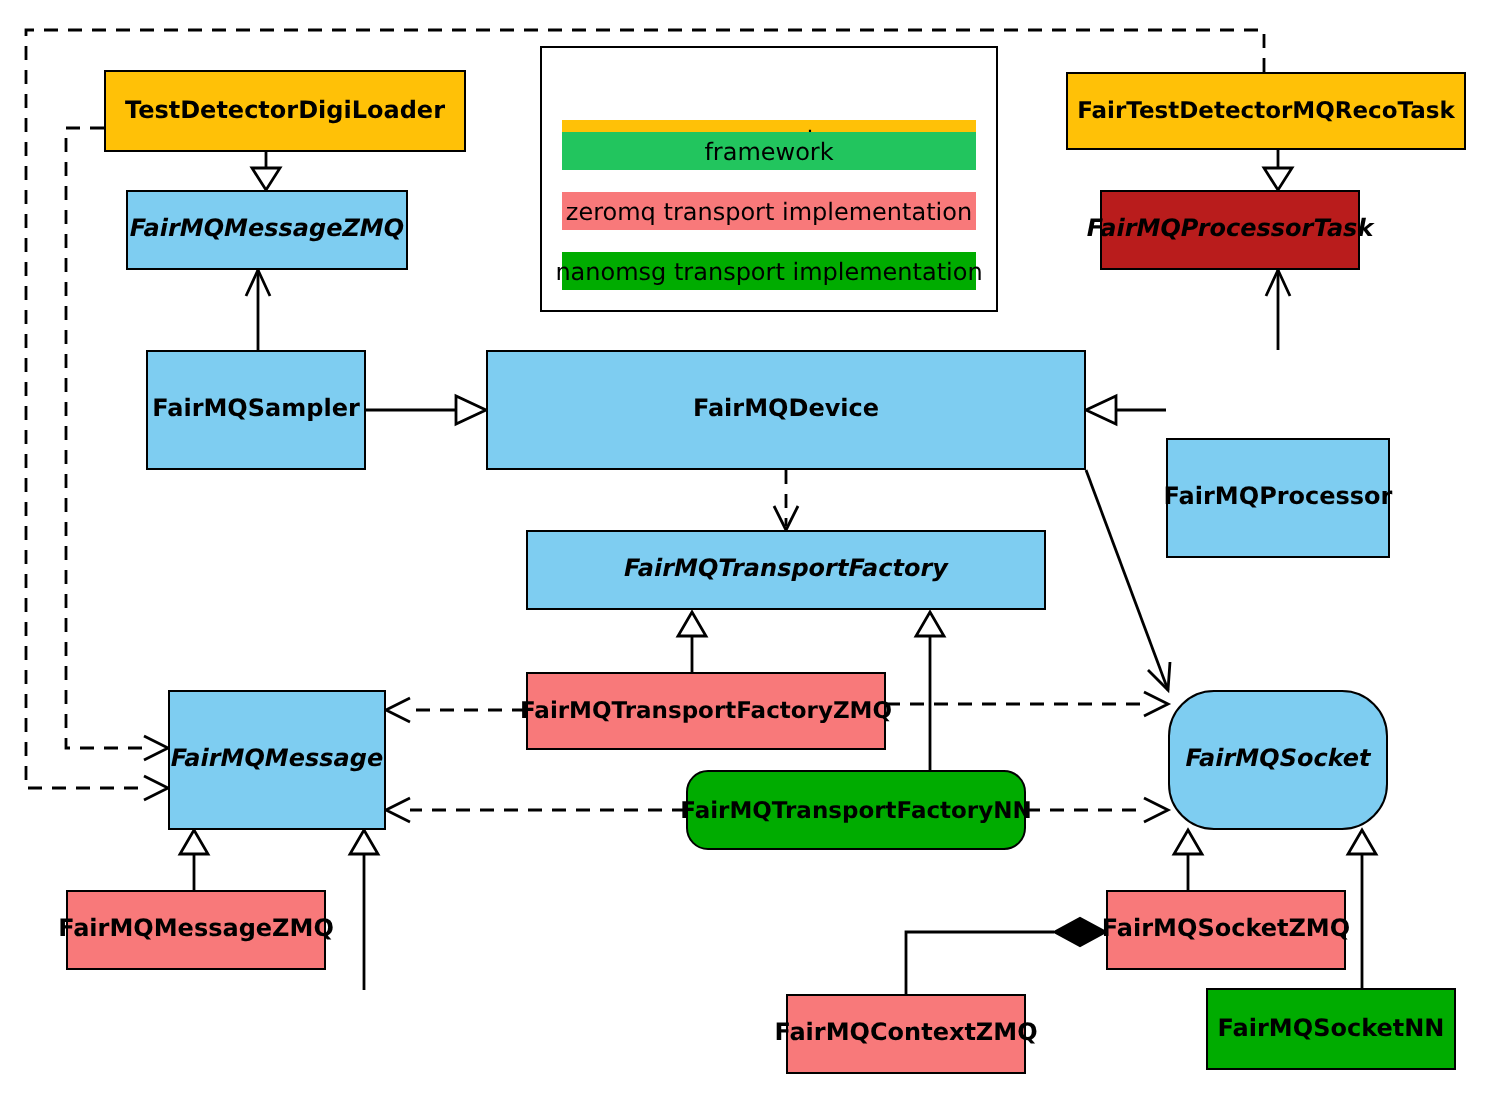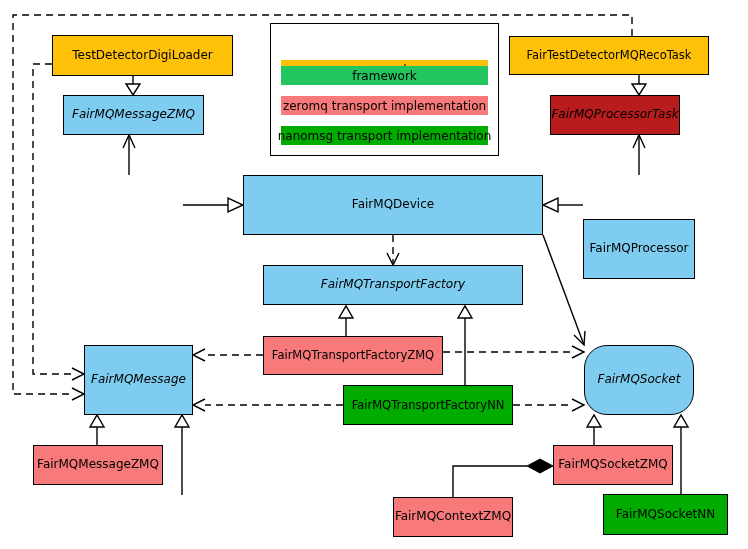--- a/index.html
+++ b/index.html
@@ -3,21 +3,21 @@
 <meta charset="utf-8">
 <style>
   html,body{margin:0;padding:0;background:#fff;}
   #canvas{
     position:relative;width:748px;height:549px;background:#fff;overflow:hidden;
     font-family:"DejaVu Sans","Liberation Sans",sans-serif;
   }
   .node{
     position:absolute;border:1.5px solid #000;box-sizing:border-box;
     display:flex;align-items:center;justify-content:center;
-    font-size:12px;font-weight:normal;color:#000;white-space:nowrap;
+    font-size:12px;font-weight:bold;color:#000;white-space:nowrap;
     text-align:center;line-height:1.1;
   }
   .node.abstract{font-style:italic;}
   .node.small{font-size:11.5px;}
   #legend-frame{
     position:absolute;left:270px;top:23px;width:229px;height:133px;
     border:1.5px solid #000;box-sizing:border-box;background:#fff;
   }
   .legend-bar{
     position:absolute;left:10px;width:207px;height:19px;
@@ -146,36 +146,37 @@
 
   <div id="legend-frame">
     <div class="legend-bar" style="top: 12px; background: rgb(255, 193, 7); margin-top: 24px;">user code</div>
     <div class="legend-bar" style="top: 42px; background: #22c55e;">framework</div>
     <div class="legend-bar" style="top: 72px; background: rgb(248, 121, 122);">zeromq transport implementation</div>
     <div class="legend-bar" style="top: 102px; background: rgb(0, 172, 0);">nanomsg transport implementation</div>
   </div>
 
   <div class="node" style="left: 52px; top: 35px; width: 181px; height: 41px; background: rgb(255, 193, 7);">TestDetectorDigiLoader</div>
 
-  <div class="node small" style="left: 509px; top: 36px; width: 200px; height: 39px; background: rgb(255, 193, 7); text-align: right;">FairTestDetectorMQRecoTask</div>
+  <div class="node small" style="left: 533px; top: 36px; width: 200px; height: 39px; background: rgb(255, 193, 7); text-align: right;">FairTestDetectorMQRecoTask</div>
 
   <div class="node abstract" style="left: 63px; top: 95px; width: 141px; height: 40px; background: rgb(126, 205, 241);">FairMQMessageZMQ</div>
 
   <div class="node abstract" style="left: 550px; top: 95px; width: 130px; height: 40px; background: #b91c1c;">FairMQProcessorTask</div>
 
+  <div class="node" style="left: 73px; top: 175px; width: 110px; height: 60px; background: rgb(126, 205, 241);">FairMQSampler</div>
 
   <div class="node" style="left: 243px; top: 175px; width: 300px; height: 60px; background: rgb(126, 205, 241);">FairMQDevice</div>
 
   <div class="node" style="left: 583px; top: 175px; width: 112px; height: 60px; background: rgb(126, 205, 241); margin-top: 44px;">FairMQProcessor</div>
 
   <div class="node abstract" style="left: 263px; top: 265px; width: 260px; height: 40px; background: rgb(126, 205, 241);">FairMQTransportFactory</div>
 
   <div class="node small" style="left: 263px; top: 336px; width: 180px; height: 39px; background: rgb(248, 121, 122);">FairMQTransportFactoryZMQ</div>
 
-  <div class="node small" style="left: 343px; top: 385px; width: 170px; height: 40px; background: rgb(0, 172, 0);">FairMQTransportFactoryNN</div>
+  <div class="node small" style="left: 343px; top: 385px; width: 170px; height: 40px; background: rgb(0, 172, 0); border-radius: 11px;">FairMQTransportFactoryNN</div>
 
   <div class="node abstract" style="left: 84px; top: 345px; width: 109px; height: 70px; background: rgb(126, 205, 241);">FairMQMessage</div>
 
   <div class="node abstract" style="left: 584px; top: 345px; width: 110px; height: 70px; background: rgb(126, 205, 241); border-radius: 23px;">FairMQSocket</div>
 
   <div class="node" style="left: 33px; top: 445px; width: 130px; height: 40px; background: rgb(248, 121, 122);">FairMQMessageZMQ</div>
 
 
   <div class="node" style="left: 553px; top: 445px; width: 120px; height: 40px; background: rgb(248, 121, 122);">FairMQSocketZMQ</div>
 

